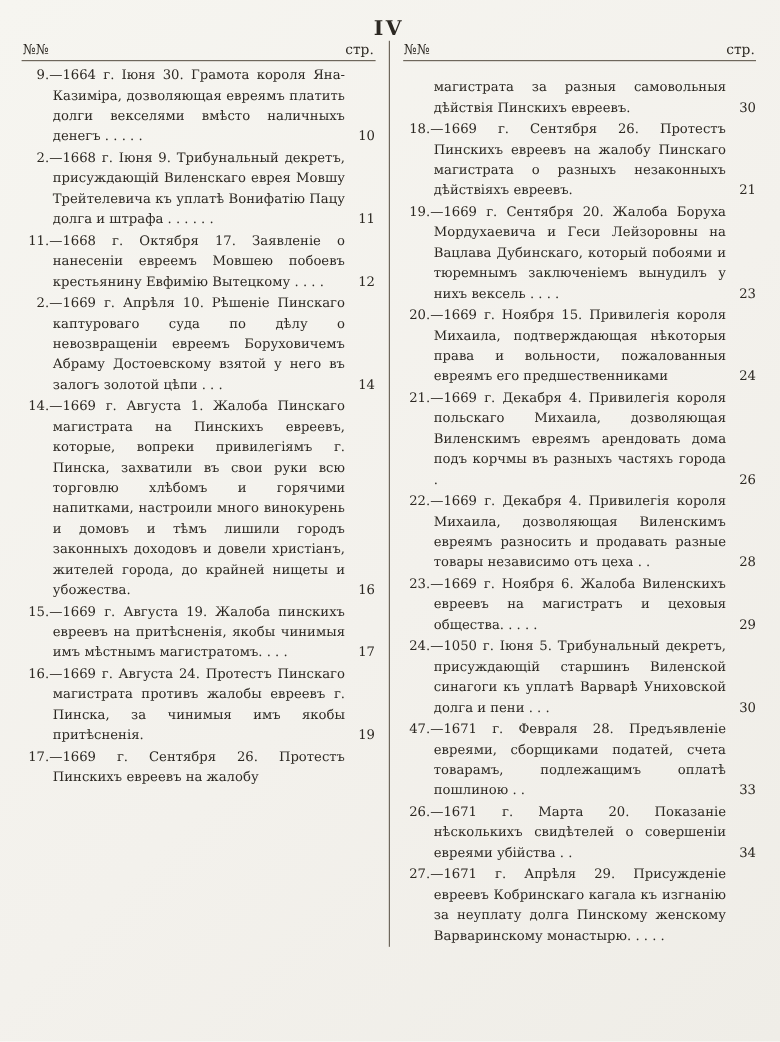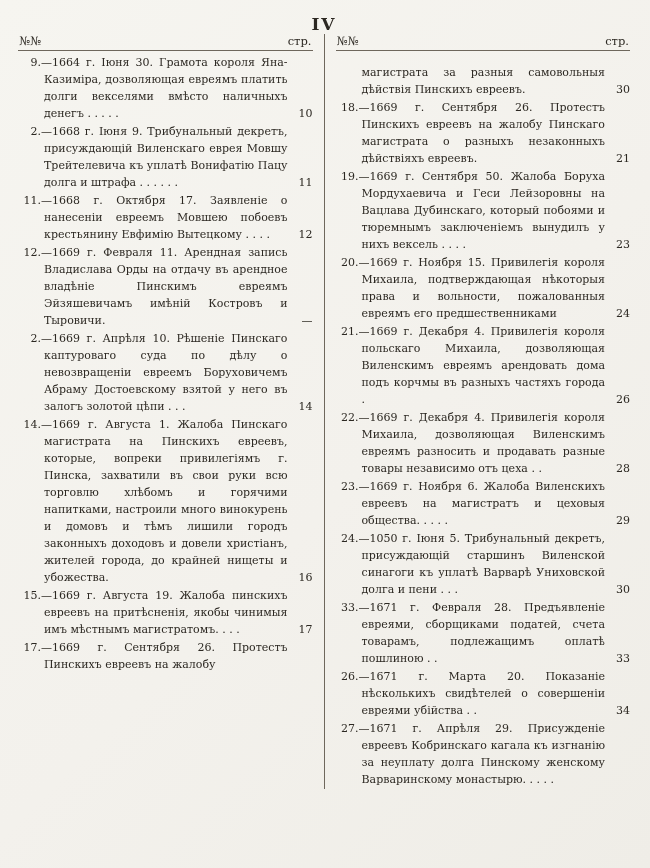--- a/index.html
+++ b/index.html
@@ -84,40 +84,40 @@
   <div class="columns">
     <div class="col col-left">
       <div class="col-head">
         <span>№№</span>
         <span>стр.</span>
       </div>
       <div class="entries" id="left-entries">
           <div class="entry"><span class="num">9.</span><span class="entry-text">—1664 г. Іюня 30. Грамота короля Яна-Казиміра, дозволяющая евреямъ платить долги векселями вмѣсто наличныхъ денегъ . . . . .</span><span class="pg">10</span></div>
           <div class="entry"><span class="num">2.</span><span class="entry-text">—1668 г. Іюня 9. Трибунальный декретъ, присуждающій Виленскаго еврея Мовшу Трейтелевича къ уплатѣ Вонифатію Пацу долга и штрафа . . . . . .</span><span class="pg">11</span></div>
           <div class="entry"><span class="num">11.</span><span class="entry-text">—1668 г. Октября 17. Заявленіе о нанесеніи евреемъ Мовшею побоевъ крестьянину Евфимію Вытецкому . . . .</span><span class="pg">12</span></div>
-          <div class="entry"><span class="num">12.</span><span class="entry-text">—1669 г. Февраля 11. Арендная запись Владислава Орды на отдачу въ арендное владѣніе Пинскимъ евреямъ Эйзяшевичамъ имѣній Костровъ и Тыровичи.</span><span class="pg">—</span></div>
           <div class="entry"><span class="num">2.</span><span class="entry-text">—1669 г. Апрѣля 10. Рѣшеніе Пинскаго каптуроваго суда по дѣлу о невозвращеніи евреемъ Боруховичемъ Абраму Достоевскому взятой у него въ залогъ золотой цѣпи . . .</span><span class="pg">14</span></div>
           <div class="entry"><span class="num">14.</span><span class="entry-text">—1669 г. Августа 1. Жалоба Пинскаго магистрата на Пинскихъ евреевъ, которые, вопреки привилегіямъ г. Пинска, захватили въ свои руки всю торговлю хлѣбомъ и горячими напитками, настроили много винокурень и домовъ и тѣмъ лишили городъ законныхъ доходовъ и довели христіанъ, жителей города, до крайней нищеты и убожества.</span><span class="pg">16</span></div>
           <div class="entry"><span class="num">15.</span><span class="entry-text">—1669 г. Августа 19. Жалоба пинскихъ евреевъ на притѣсненія, якобы чинимыя имъ мѣстнымъ магистратомъ. . . .</span><span class="pg">17</span></div>
+          <div class="entry"><span class="num">16.</span><span class="entry-text">—1669 г. Августа 24. Протестъ Пинскаго магистрата противъ жалобы евреевъ г. Пинска, за чинимыя имъ якобы притѣсненія.</span><span class="pg">19</span></div>
           <div class="entry"><span class="num">17.</span><span class="entry-text">—1669 г. Сентября 26. Протестъ Пинскихъ евреевъ на жалобу</span></div>
         </div>
     </div>
     <div class="col col-right">
       <div class="col-head">
         <span>№№</span>
         <span>стр.</span>
       </div>
       <div class="entries" id="right-entries">
           <div class="entry continuation"><span class="entry-text">магистрата за разныя самовольныя дѣйствія Пинскихъ евреевъ.</span><span class="pg">30</span></div>
           <div class="entry"><span class="num">18.</span><span class="entry-text">—1669 г. Сентября 26. Протестъ Пинскихъ евреевъ на жалобу Пинскаго магистрата о разныхъ незаконныхъ дѣйствіяхъ евреевъ.</span><span class="pg">21</span></div>
-          <div class="entry"><span class="num">19.</span><span class="entry-text">—1669 г. Сентября 50. Жалоба Боруха Мордухаевича и Геси Лейзоровны на Вацлава Дубинскаго, который побоями и тюремнымъ заключеніемъ вынудилъ у нихъ вексель . . . .</span><span class="pg">23</span></div>
+          <div class="entry"><span class="num">19.</span><span class="entry-text">—1669 г. Сентября 20. Жалоба Боруха Мордухаевича и Геси Лейзоровны на Вацлава Дубинскаго, который побоями и тюремнымъ заключеніемъ вынудилъ у нихъ вексель . . . .</span><span class="pg">23</span></div>
           <div class="entry"><span class="num">20.</span><span class="entry-text">—1669 г. Ноября 15. Привилегія короля Михаила, подтверждающая нѣкоторыя права и вольности, пожалованныя евреямъ его предшественниками</span><span class="pg">24</span></div>
           <div class="entry"><span class="num">21.</span><span class="entry-text">—1669 г. Декабря 4. Привилегія короля польскаго Михаила, дозволяющая Виленскимъ евреямъ арендовать дома подъ корчмы въ разныхъ частяхъ города .</span><span class="pg">26</span></div>
           <div class="entry"><span class="num">22.</span><span class="entry-text">—1669 г. Декабря 4. Привилегія короля Михаила, дозволяющая Виленскимъ евреямъ разносить и продавать разные товары независимо отъ цеха . .</span><span class="pg">28</span></div>
           <div class="entry"><span class="num">23.</span><span class="entry-text">—1669 г. Ноября 6. Жалоба Виленскихъ евреевъ на магистратъ и цеховыя общества. . . . .</span><span class="pg">29</span></div>
           <div class="entry"><span class="num">24.</span><span class="entry-text">—1050 г. Іюня 5. Трибунальный декретъ, присуждающій старшинъ Виленской синагоги къ уплатѣ Варварѣ Униховской долга и пени . . .</span><span class="pg">30</span></div>
-          <div class="entry"><span class="num">33.</span><span class="entry-text">—1671 г. Февраля 28. Предъявленіе евреями, сборщиками податей, счета товарамъ, подлежащимъ оплатѣ пошлиною . .</span><span class="pg">33</span></div>
+          <div class="entry"><span class="num">47.</span><span class="entry-text">—1671 г. Февраля 28. Предъявленіе евреями, сборщиками податей, счета товарамъ, подлежащимъ оплатѣ пошлиною . .</span><span class="pg">33</span></div>
           <div class="entry"><span class="num">26.</span><span class="entry-text">—1671 г. Марта 20. Показаніе нѣсколькихъ свидѣтелей о совершеніи евреями убійства . .</span><span class="pg">34</span></div>
           <div class="entry"><span class="num">27.</span><span class="entry-text">—1671 г. Апрѣля 29. Присужденіе евреевъ Кобринскаго кагала къ изгнанію за неуплату долга Пинскому женскому Варваринскому монастырю. . . . .</span></div>
         </div>
     </div>
   </div>
 </div>
 
 </body></html>

